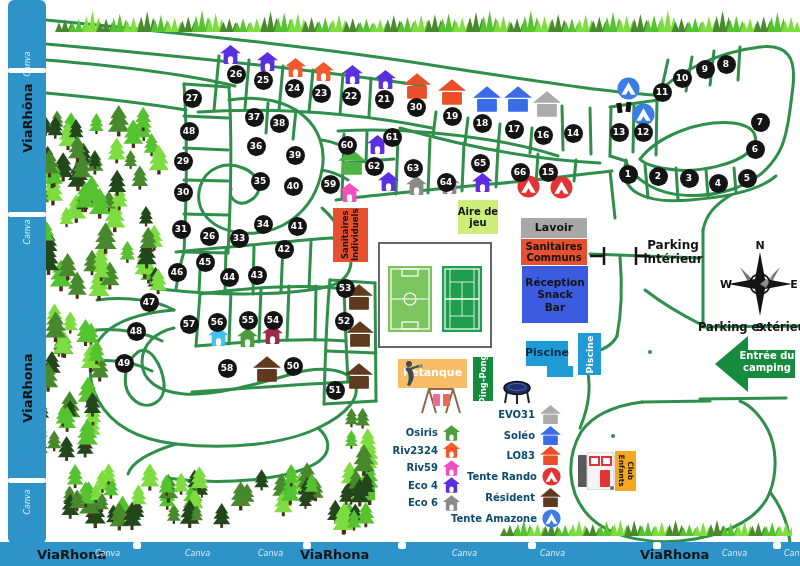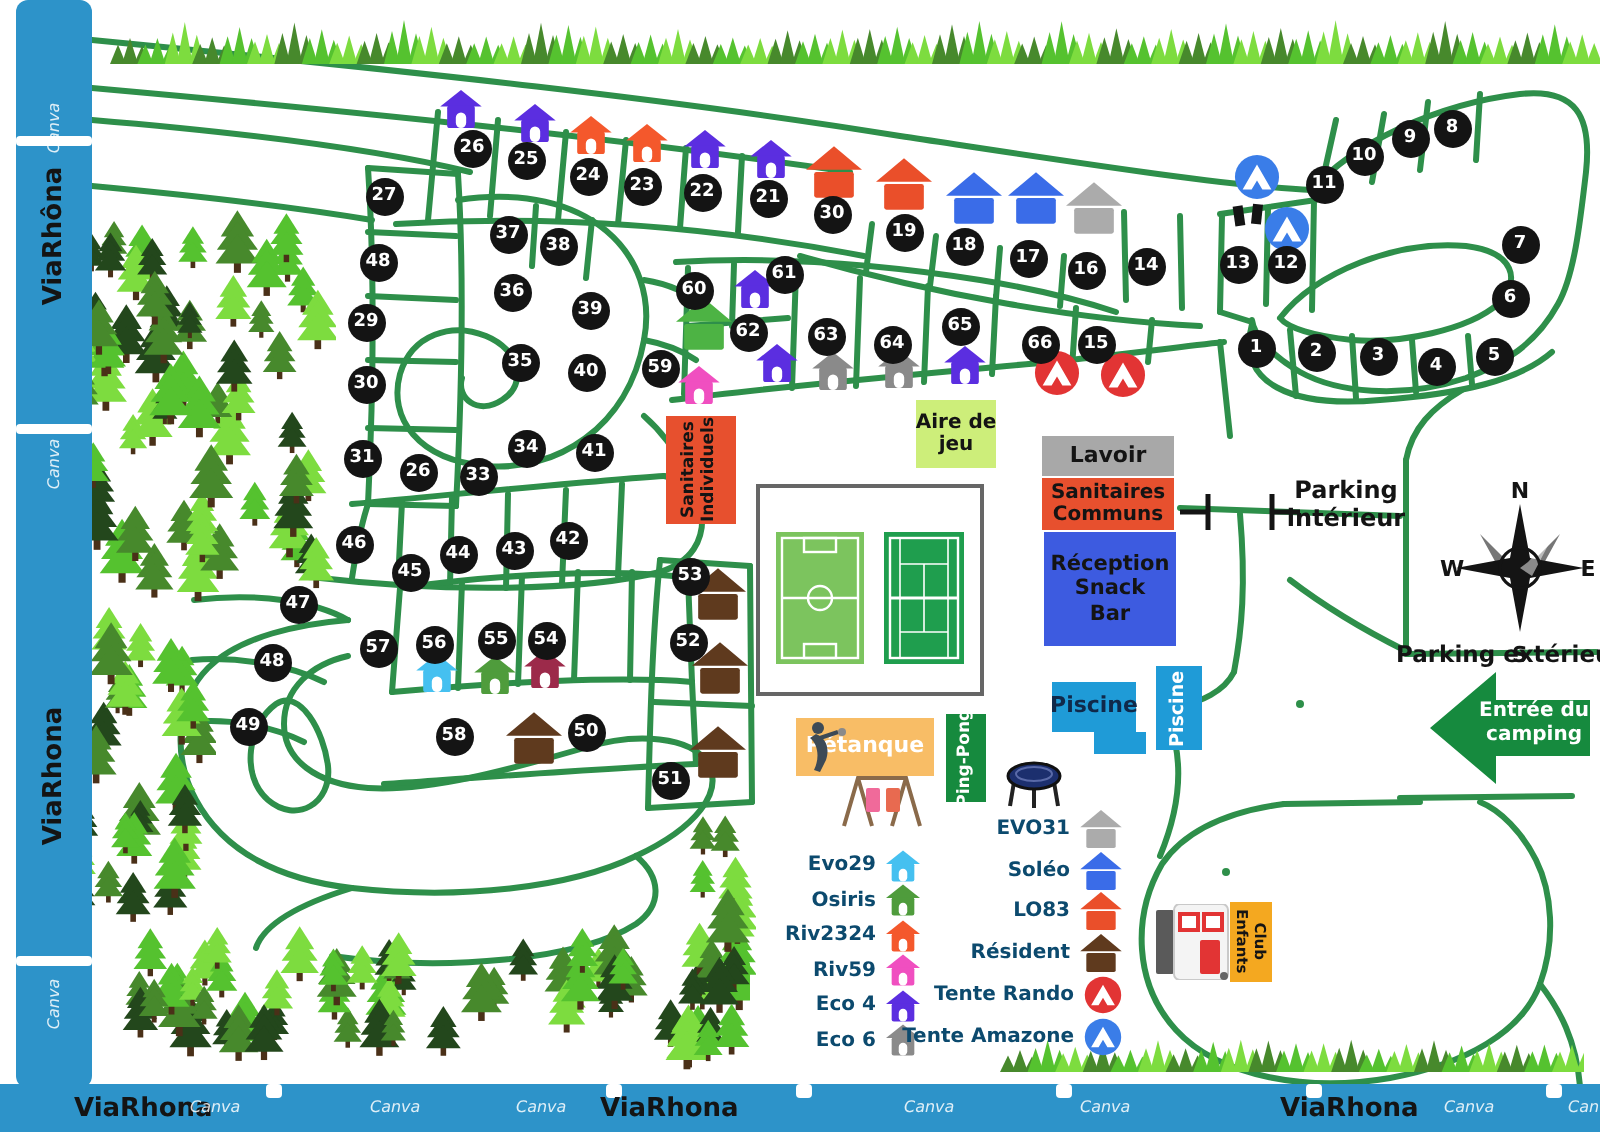--- a/index.html
+++ b/index.html
@@ -1616,28 +1616,20 @@
   <div class="notch" style="left:773px;top:542px;width:8px;height:7px"></div>
 
   <div class="strip-label" style="left:27px;top:118px;transform:translate(-50%,-50%) rotate(-90deg)">ViaRhôna</div>
   <div class="strip-label" style="left:27px;top:388px;transform:translate(-50%,-50%) rotate(-90deg)">ViaRhona</div>
   <div class="strip-label" style="left:37px;top:547px">ViaRhona</div>
   <div class="strip-label" style="left:300px;top:547px">ViaRhona</div>
   <div class="strip-label" style="left:640px;top:547px">ViaRhona</div>
 
   <div id="legend-left" class="legend-col" style="left:340px;top:424px;width:120px">
       <div class="legend-row" style="height:17.5px">
-      <span class="lab">Evo29</span>
-        <svg width="17" height="16" viewBox="0 0 24 22">
-          <polygon points="12,0 24,9.5 0,9.5" fill="#45c0f0"></polygon>
-          <rect x="4" y="9" width="16" height="13" rx="1.5" fill="#45c0f0"></rect>
-          <rect x="9" y="13" width="6" height="9" rx="3" fill="#fff"></rect>
-        </svg>
-      </div>
-      <div class="legend-row" style="height:17.5px">
       <span class="lab">Osiris</span>
         <svg width="17" height="16" viewBox="0 0 24 22">
           <polygon points="12,0 24,9.5 0,9.5" fill="#4f9c3c"></polygon>
           <rect x="4" y="9" width="16" height="13" rx="1.5" fill="#4f9c3c"></rect>
           <rect x="9" y="13" width="6" height="9" rx="3" fill="#fff"></rect>
         </svg>
       </div>
       <div class="legend-row" style="height:17.5px">
       <span class="lab">Riv2324</span>
         <svg width="17" height="16" viewBox="0 0 24 22">
@@ -1687,31 +1679,31 @@
         </svg>
       </div>
       <div class="legend-row" style="height:20.8px">
       <span class="lab">LO83</span>
         <svg width="21" height="19" viewBox="0 0 24 22">
           <polygon points="12,0 24,10 0,10" fill="#ea4f2a"></polygon>
           <rect x="3.5" y="11" width="17" height="11" rx="1" fill="#ea4f2a"></rect>
         </svg>
       </div>
       <div class="legend-row" style="height:20.8px">
+      <span class="lab">Tente Rando</span>
+        <svg width="19" height="19" viewBox="0 0 24 24">
+          <circle cx="12" cy="12" r="11.5" fill="#e23434"></circle>
+    <path d="M12,5.5 L19.5,18.5 L14.8,18.5 L12,13.8 L9.2,18.5 L4.5,18.5 Z" fill="#fff"></path>
+        </svg>
+      </div>
+      <div class="legend-row" style="height:20.8px">
       <span class="lab">Résident</span>
         <svg width="21" height="19" viewBox="0 0 24 22">
           <polygon points="12,0 24,10 0,10" fill="#5f3a1e"></polygon>
           <rect x="3.5" y="11" width="17" height="11" rx="1" fill="#5f3a1e"></rect>
-        </svg>
-      </div>
-      <div class="legend-row" style="height:20.8px">
-      <span class="lab">Tente Rando</span>
-        <svg width="19" height="19" viewBox="0 0 24 24">
-          <circle cx="12" cy="12" r="11.5" fill="#e23434"></circle>
-    <path d="M12,5.5 L19.5,18.5 L14.8,18.5 L12,13.8 L9.2,18.5 L4.5,18.5 Z" fill="#fff"></path>
         </svg>
       </div>
       <div class="legend-row" style="height:20.8px">
       <span class="lab">Tente Amazone</span>
         <svg width="19" height="19" viewBox="0 0 24 24">
           <circle cx="12" cy="12" r="11.5" fill="#3a7de8"></circle>
     <path d="M12,5.5 L19.5,18.5 L14.8,18.5 L12,13.8 L9.2,18.5 L4.5,18.5 Z" fill="#fff"></path>
         </svg>
       </div>
     </div>
@@ -1807,43 +1799,43 @@
       <div class="pitch" style="left:199.5px;top:226.5px">26</div>
       <div class="pitch" style="left:229.5px;top:228.5px">33</div>
       <div class="pitch" style="left:253.5px;top:214.5px">34</div>
       <div class="pitch" style="left:250.5px;top:171.5px">35</div>
       <div class="pitch" style="left:246.5px;top:136.5px">36</div>
       <div class="pitch" style="left:244.5px;top:107.5px">37</div>
       <div class="pitch" style="left:269.5px;top:113.5px">38</div>
       <div class="pitch" style="left:285.5px;top:145.5px">39</div>
       <div class="pitch" style="left:283.5px;top:176.5px">40</div>
       <div class="pitch" style="left:287.5px;top:216.5px">41</div>
-      <div class="pitch" style="left:274.5px;top:261px">42</div>
+      <div class="pitch" style="left:274.5px;top:240px">42</div>
       <div class="pitch" style="left:247.5px;top:265.5px">43</div>
       <div class="pitch" style="left:219.5px;top:267.5px">44</div>
-      <div class="pitch" style="left:195.5px;top:277px">45</div>
+      <div class="pitch" style="left:195.5px;top:253px">45</div>
       <div class="pitch" style="left:167.5px;top:262.5px">46</div>
       <div class="pitch" style="left:139.5px;top:292.5px">47</div>
       <div class="pitch" style="left:126.5px;top:321.5px">48</div>
       <div class="pitch" style="left:114.5px;top:353.5px">49</div>
       <div class="pitch" style="left:283.5px;top:356.5px">50</div>
       <div class="pitch" style="left:325.5px;top:380.5px">51</div>
       <div class="pitch" style="left:334.5px;top:311.5px">52</div>
       <div class="pitch" style="left:335.5px;top:278.5px">53</div>
       <div class="pitch" style="left:263.5px;top:310.5px">54</div>
       <div class="pitch" style="left:238.5px;top:310.5px">55</div>
       <div class="pitch" style="left:207.5px;top:312.5px">56</div>
       <div class="pitch" style="left:179.5px;top:314.5px">57</div>
       <div class="pitch" style="left:217.5px;top:358.5px">58</div>
       <div class="pitch" style="left:320.5px;top:174.5px">59</div>
       <div class="pitch" style="left:337.5px;top:135.5px">60</div>
       <div class="pitch" style="left:382.5px;top:127.5px">61</div>
       <div class="pitch" style="left:364.5px;top:156.5px">62</div>
       <div class="pitch" style="left:403.5px;top:158.5px">63</div>
-      <div class="pitch" style="left:436.5px;top:163px">64</div>
+      <div class="pitch" style="left:436.5px;top:173px">64</div>
       <div class="pitch" style="left:470.5px;top:153.5px">65</div>
       <div class="pitch" style="left:510.5px;top:162.5px">66</div>
       <div class="abs" style="left:219.5px;top:44.55px;z-index:6">
         <svg width="21" height="19" viewBox="0 0 24 22">
           <polygon points="12,0 24,9.5 0,9.5" fill="#5b2ee0"></polygon>
           <rect x="4" y="9" width="16" height="13" rx="1.5" fill="#5b2ee0"></rect>
           <rect x="9" y="13" width="6" height="9" rx="3" fill="#fff"></rect>
         </svg>
       </div>
       <div class="abs" style="left:256.5px;top:51.55px;z-index:6">

